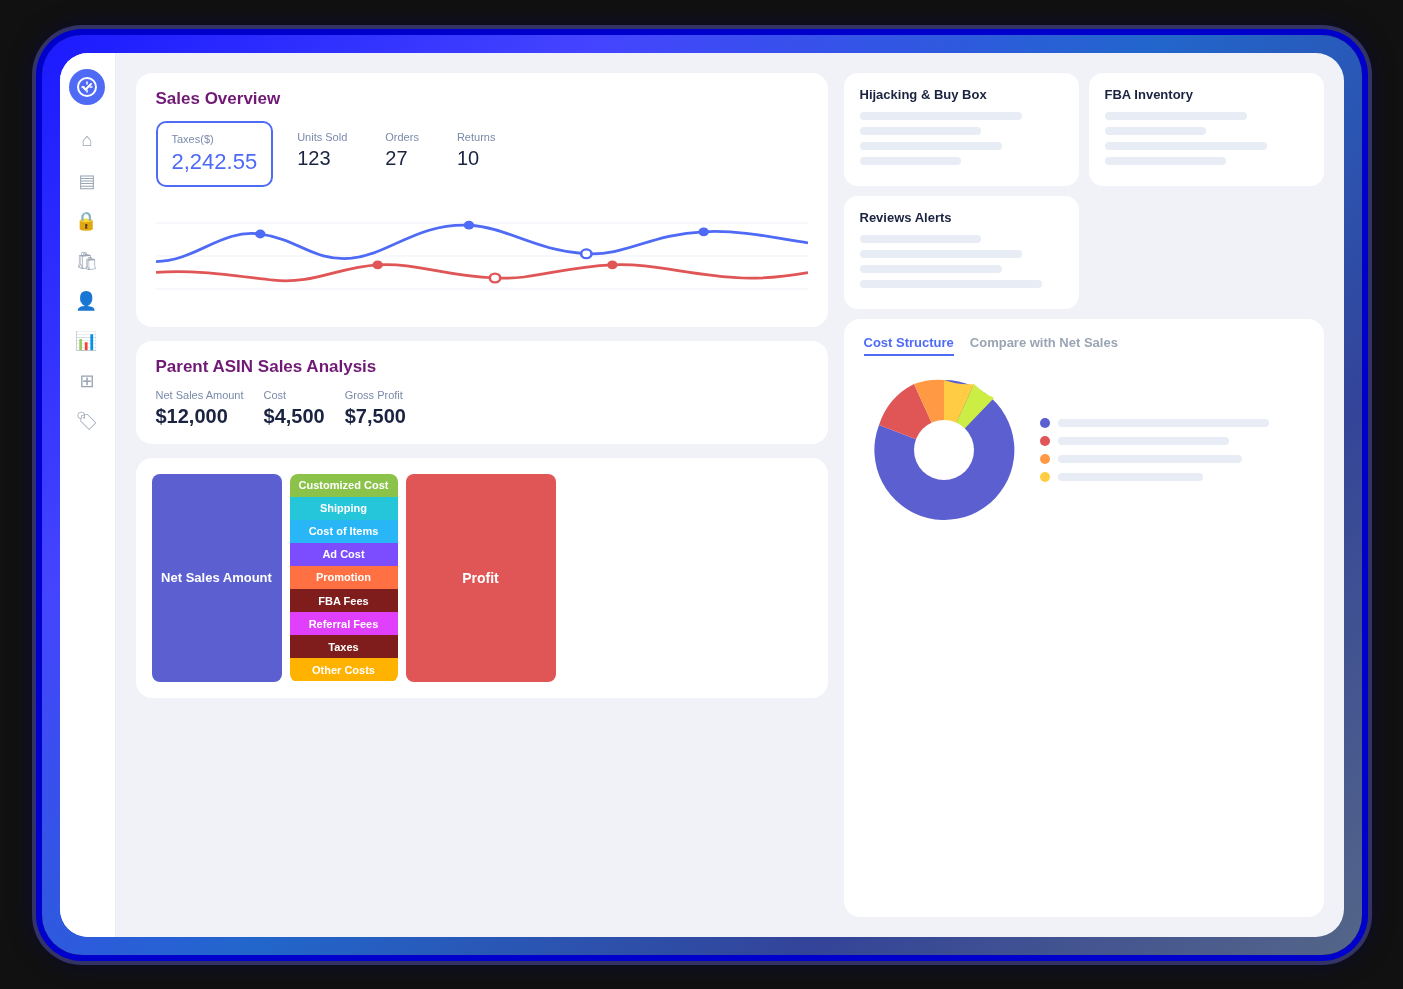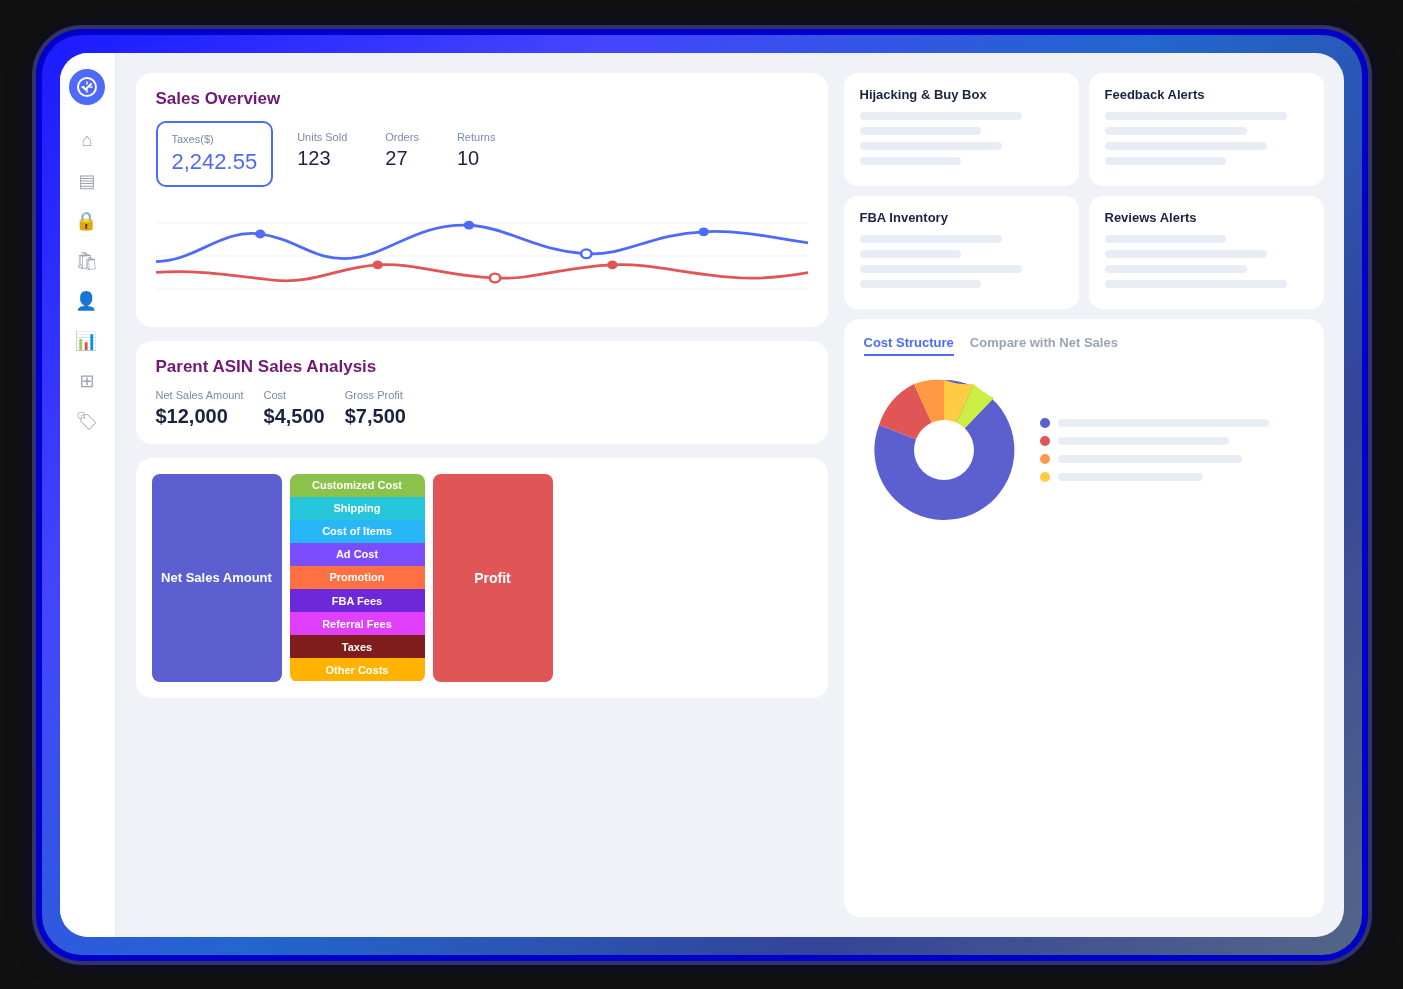--- a/index.html
+++ b/index.html
@@ -248,37 +248,37 @@
       justify-content: center;
       color: #fff;
       font-size: 13px;
       font-weight: 600;
       flex-shrink: 0;
     }
 
     .stacked-bar {
       display: flex;
       flex-direction: column;
-      width: 135px;
+      width: 108px;
       border-radius: 8px;
       overflow: hidden;
       flex-shrink: 0;
     }
 
     .stack-segment {
       display: flex;
       align-items: center;
       justify-content: center;
       font-size: 11px;
       font-weight: 600;
       color: #fff;
     }
 
     .profit-bar {
-      width: 120px;
+      width: 150px;
       background: #e05555;
       border-radius: 8px;
       display: flex;
       align-items: center;
       justify-content: center;
       color: #fff;
       font-size: 14px;
       font-weight: 700;
       flex-shrink: 0;
     }
@@ -458,21 +458,21 @@
               </div>
               <div class="stack-segment" style="background:#29b6f6; flex:1;">
                 <span>Cost of Items</span>
               </div>
               <div class="stack-segment" style="background:#7c4dff; flex:1;">
                 <span>Ad Cost</span>
               </div>
               <div class="stack-segment" style="background:#ff7043; flex:1;">
                 <span>Promotion</span>
               </div>
-              <div class="stack-segment" style="background:#6d28d9; flex:1;">
+              <div class="stack-segment" style="background:#7f1d1d; flex:1;">
                 <span>FBA Fees</span>
               </div>
               <div class="stack-segment" style="background:#e040fb; flex:1;">
                 <span>Referral Fees</span>
               </div>
               <div class="stack-segment" style="background:#7f1d1d; flex:1;">
                 <span>Taxes</span>
               </div>
               <div class="stack-segment" style="background:#ffb300; flex:1;">
                 <span>Other Costs</span>
@@ -491,27 +491,20 @@
           <div class="todo-grid">
 
             <div class="todo-card">
               <div class="todo-card-title">Hijacking &amp; Buy Box</div>
               <div class="skeleton-line w80"></div>
               <div class="skeleton-line w60"></div>
               <div class="skeleton-line w70"></div>
               <div class="skeleton-line w50"></div>
             </div>
 
-            <div class="todo-card">
-              <div class="todo-card-title">Feedback Alerts</div>
-              <div class="skeleton-line w90"></div>
-              <div class="skeleton-line w70"></div>
-              <div class="skeleton-line w80"></div>
-              <div class="skeleton-line w60"></div>
-            </div>
 
             <div class="todo-card">
               <div class="todo-card-title">FBA Inventory</div>
               <div class="skeleton-line w70"></div>
               <div class="skeleton-line w50"></div>
               <div class="skeleton-line w80"></div>
               <div class="skeleton-line w60"></div>
             </div>
 
             <div class="todo-card">

